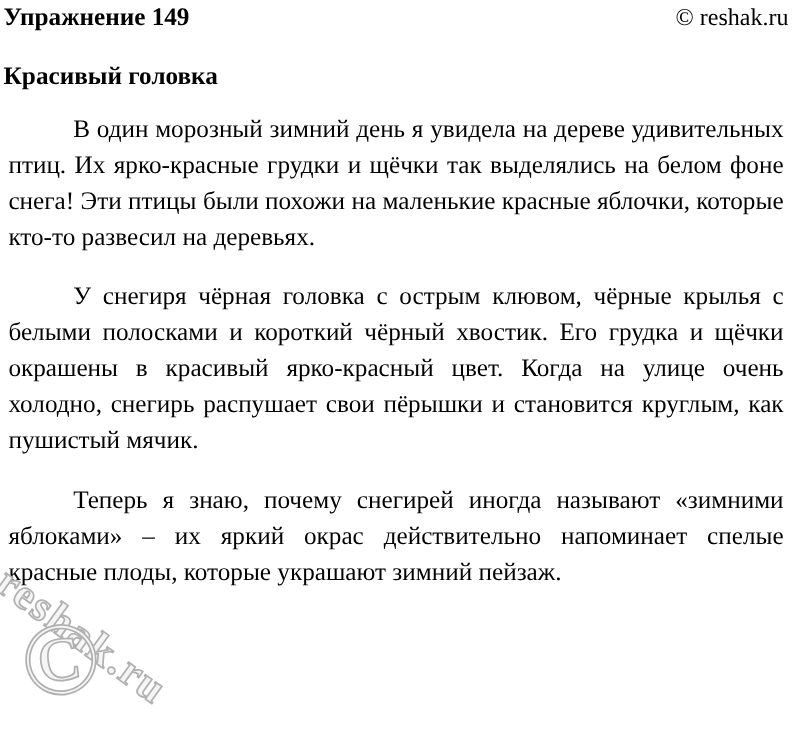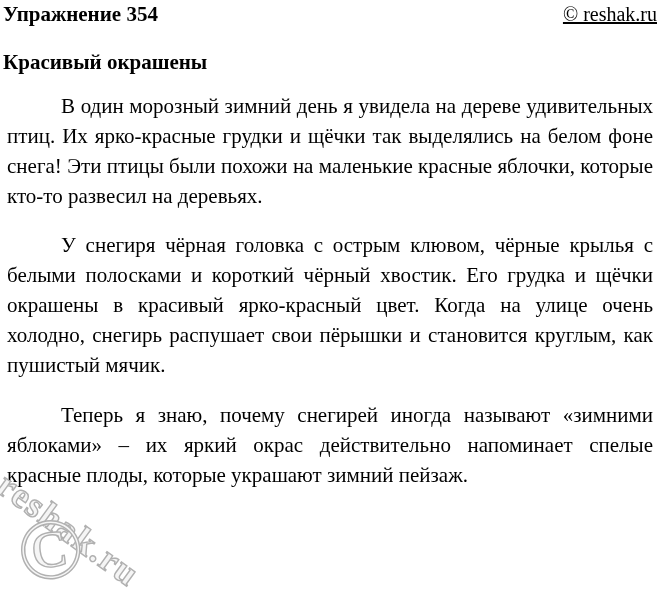--- a/index.html
+++ b/index.html
@@ -30,21 +30,20 @@
   }
   .exercise-title {
     font-size: 21px;
     font-weight: bold;
     white-space: nowrap;
   }
   .copyright {
     font-size: 20px;
     font-weight: normal;
     white-space: nowrap;
-    text-decoration: underline;
   }
   .doc-title {
     font-size: 21px;
     font-weight: bold;
     line-height: 24px;
     margin: 24px 0 0 0;
   }
   p.para {
     font-size: 21px;
     line-height: 30px;
@@ -92,25 +91,25 @@
     -webkit-text-stroke: 1.4px #b0b0b0;
     text-shadow: 0 0 1px #c8c8c8;
   }
 </style>
 </head>
 <body>
 
 <div class="page">
 
   <div class="header-row">
-    <span class="exercise-title">Упражнение 354</span>
+    <span class="exercise-title">Упражнение 149</span>
     <span class="copyright">© reshak.ru</span>
   </div>
 
-  <h2 class="doc-title">Красивый окрашены</h2>
+  <h2 class="doc-title">Красивый головка</h2>
 
   <p class="para p1">В один морозный зимний день я увидела на дереве удивительных птиц. Их ярко-красные грудки и щёчки так выделялись на белом фоне снега! Эти птицы были похожи на маленькие красные яблочки, которые кто-то развесил на деревьях.</p>
 
   <p class="para p2">У снегиря чёрная головка с острым клювом, чёрные крылья с белыми полосками и короткий чёрный хвостик. Его грудка и щёчки окрашены в красивый ярко-красный цвет. Когда на улице очень холодно, снегирь распушает свои пёрышки и становится круглым, как пушистый мячик.</p>
 
 
   <p class="para p4">Теперь я знаю, почему снегирей иногда называют «зимними яблоками» – их яркий окрас действительно напоминает спелые красные плоды, которые украшают зимний пейзаж.</p>
 
   <div class="watermark">
     <span class="wm-text">reshak.ru</span>

